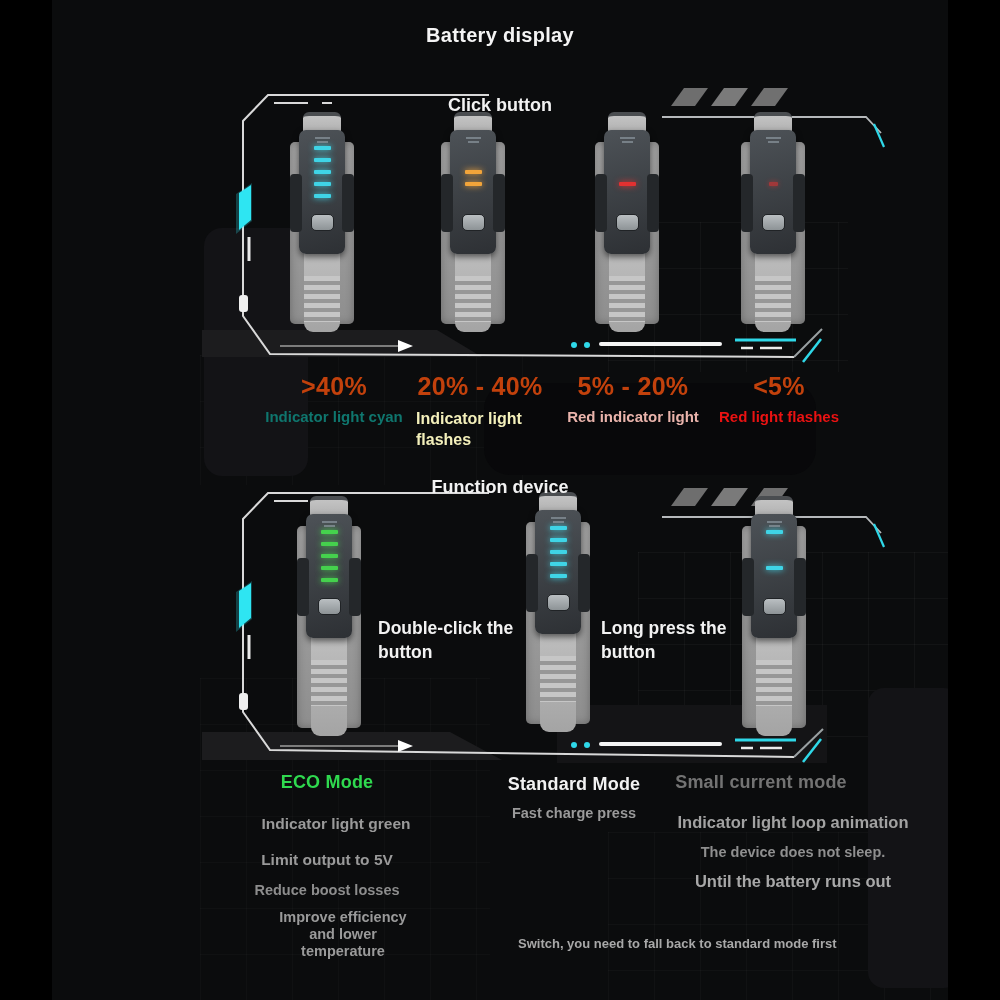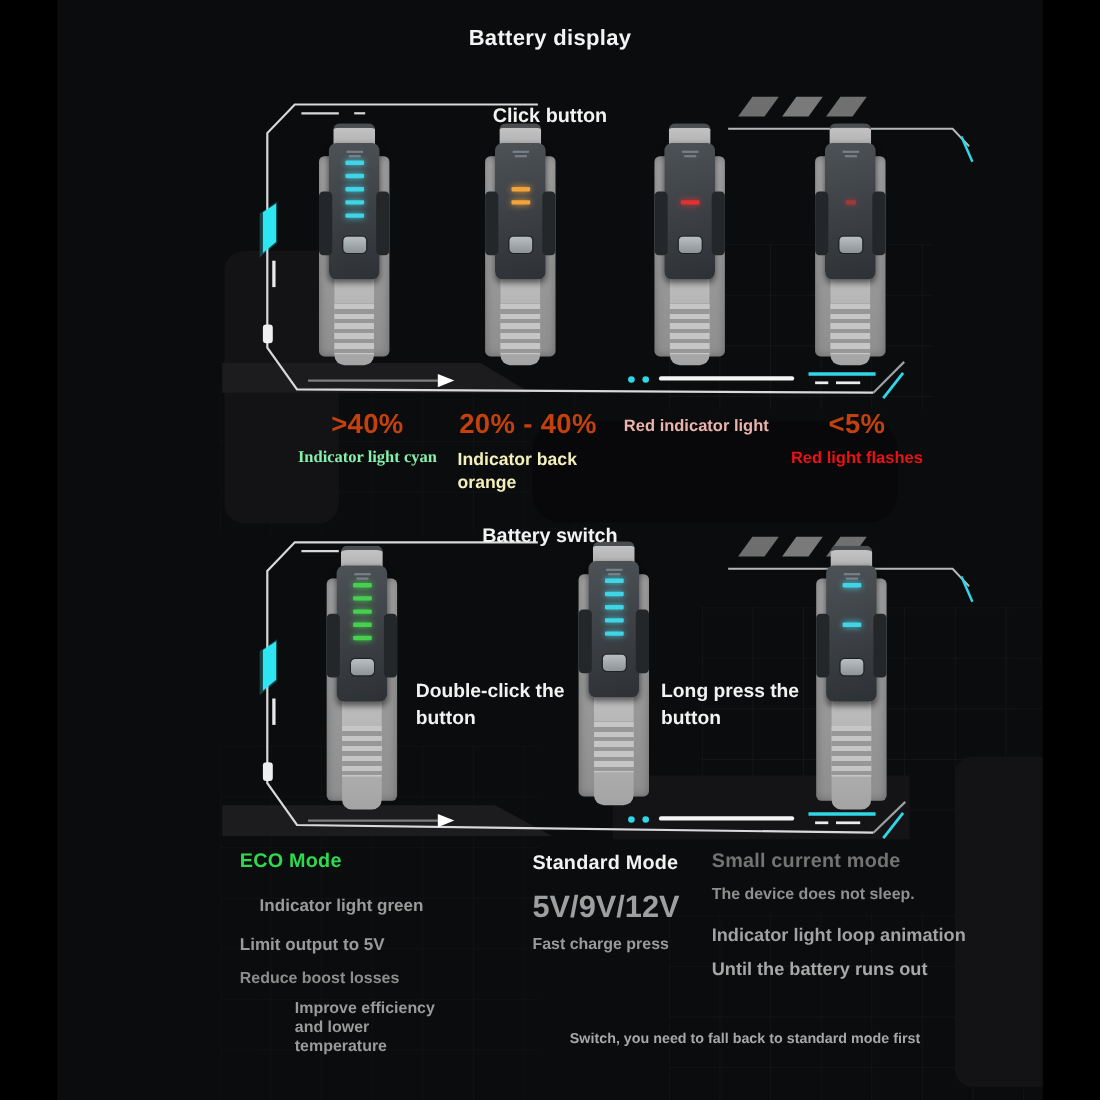--- a/index.html
+++ b/index.html
@@ -40,25 +40,25 @@
   .led{display:block;width:17px;height:4px;border-radius:1px;flex:0 0 auto;}
   .led.off{background:transparent;box-shadow:none;}
   .led.flash{width:9px;background:#e23131;opacity:.6;box-shadow:0 0 5px #e23131;}
   .dev-button{width:21px;height:15px;border-radius:5px;margin:6px auto 0;
         background:linear-gradient(180deg,#babfc2,#8d9396);border:1px solid #202326;}
   
   .pcol{position:absolute;z-index:6;width:156px;text-align:center;}
   .pct{color:#c2410c;font-size:25px;letter-spacing:.3px;}
   .pdesc{margin-top:7px;font-size:15px;}
   .pdesc.left{text-align:left;padding-left:14px;line-height:21px;}
-  .c-cyan{color:#86efac;font-family:Liberation Serif, serif;} .c-yellow{color:#f4f0bb;} .c-pink{color:#eab4ac;} .c-red{color:#ea1212;}
+  .c-cyan{color:#0f766e;} .c-yellow{color:#f4f0bb;} .c-pink{color:#eab4ac;} .c-red{color:#ea1212;}
   
   .action{position:absolute;z-index:6;color:#f2f2f2;font-size:17.5px;line-height:24px;width:150px;}
   
-  .mode{position:absolute;z-index:6;text-align:left;}
+  .mode{position:absolute;z-index:6;text-align:center;}
   .mode .m-name{font-size:18px;letter-spacing:.2px;}
   .m-eco{color:#2fd94f;} .m-std{color:#f2f2f2;} .m-small{color:#737373;}
   .mline{color:#9a9a9a;}
   
   .note{position:absolute;z-index:6;}
   .note .n1{font-size:13px;color:#8f8f8f;letter-spacing:.5px;}
   .note .n2{font-size:13px;color:#a8a8a8;margin-top:6px;}
 </style>
 </head>
 <body>
@@ -130,21 +130,21 @@
       <path d="M632,488 l24,0 -13,18 -24,0 z" fill="#6e6e6e"></path>
       <path d="M672,488 l24,0 -13,18 -24,0 z" fill="#7a7a7a"></path>
       <path d="M712,488 l24,0 -13,18 -24,0 z" fill="#707070"></path>
     </g>
     <polyline points="610,517 814,517 829,533" stroke="#b6b9bb" stroke-width="1.8" fill="none"></polyline>
     <line x1="822" y1="524" x2="832" y2="547" stroke="#2fd8e8" stroke-width="2.2"></line>
   </svg>
 
   <div class="h-title" style="top:24px">Battery display</div>
   <div class="h-sec" style="top:95px">Click button</div>
-  <div class="h-sec" style="top:477px">Battery switch</div>
+  <div class="h-sec" style="top:477px">Function device</div>
 
   <div class="device" style="left:222px;top:112px">
     <div class="slab"></div>
     <div class="cap"></div>
     <div class="body">
         <div class="ribs"></div>
       </div>
     <div class="head">
       <div class="dev-label">
           <i></i>
@@ -223,23 +223,24 @@
       <div class="dev-button"></div>
     </div>
   </div>
 
   <div class="pcol" style="left:204px;top:372px">
     <div class="pct">&gt;40%</div>
     <div class="pdesc c-cyan">Indicator light cyan</div>
   </div>
   <div class="pcol" style="left:350px;top:372px">
     <div class="pct">20% - 40%</div>
-    <div class="pdesc c-yellow left" style="font-size:16px">Indicator back orange</div>
+    <div class="pdesc c-yellow left" style="font-size:16px">Indicator light flashes</div>
   </div>
   <div class="pcol" style="left:503px;top:372px">
+    <div class="pct">5% - 20%</div>
     <div class="pdesc c-pink">Red indicator light</div>
   </div>
   <div class="pcol" style="left:649px;top:372px">
     <div class="pct">&lt;5%</div>
     <div class="pdesc c-red">Red light flashes</div>
   </div>
 
   <div class="device tall" style="left:229px;top:496px">
     <div class="slab"></div>
     <div class="cap"></div>
@@ -310,28 +311,27 @@
   <div class="mode" style="left:166px;top:772px;width:218px">
     <div class="m-name m-eco">ECO Mode</div>
     <div class="mline" style="margin-top:22px;font-size:15.5px;padding-left:18px">Indicator light green</div>
     <div class="mline" style="margin-top:18px;font-size:15.5px">Limit output to 5V</div>
     <div class="mline" style="margin-top:13px;font-size:14.5px;color:#8d8d8d">Reduce boost losses</div>
     <div class="mline" style="margin-top:11px;font-size:14.5px;width:150px;margin-left:50px;line-height:17px">Improve efficiency and lower temperature</div>
   </div>
 
   <div class="mode" style="left:432px;top:774px;width:180px">
     <div class="m-name m-std">Standard Mode</div>
-    <div style="margin-top:14px;font-size:28px;color:#9f9f9f">5V/9V/12V</div>
     <div class="mline" style="margin-top:10px;font-size:14.5px">Fast charge press</div>
   </div>
 
   <div class="mode" style="left:595px;top:772px;width:292px">
     <div class="m-name m-small" style="margin-right:64px">Small current mode</div>
+    <div class="mline" style="margin-top:20px;font-size:16.5px;color:#a2a2a2">Indicator light loop animation</div>
     <div class="mline" style="margin-top:12px;font-size:14.5px;color:#8f8f8f">The device does not sleep.</div>
-    <div class="mline" style="margin-top:20px;font-size:16.5px;color:#a2a2a2">Indicator light loop animation</div>
     <div class="mline" style="margin-top:12px;font-size:16.5px;color:#a8a8a8">Until the battery runs out</div>
   </div>
 
   <div class="note" style="left:466px;top:930px;width:430px">
     <div class="n2">Switch, you need to fall back to standard mode first</div>
   </div>
 
 </div>
 
 </body></html>

